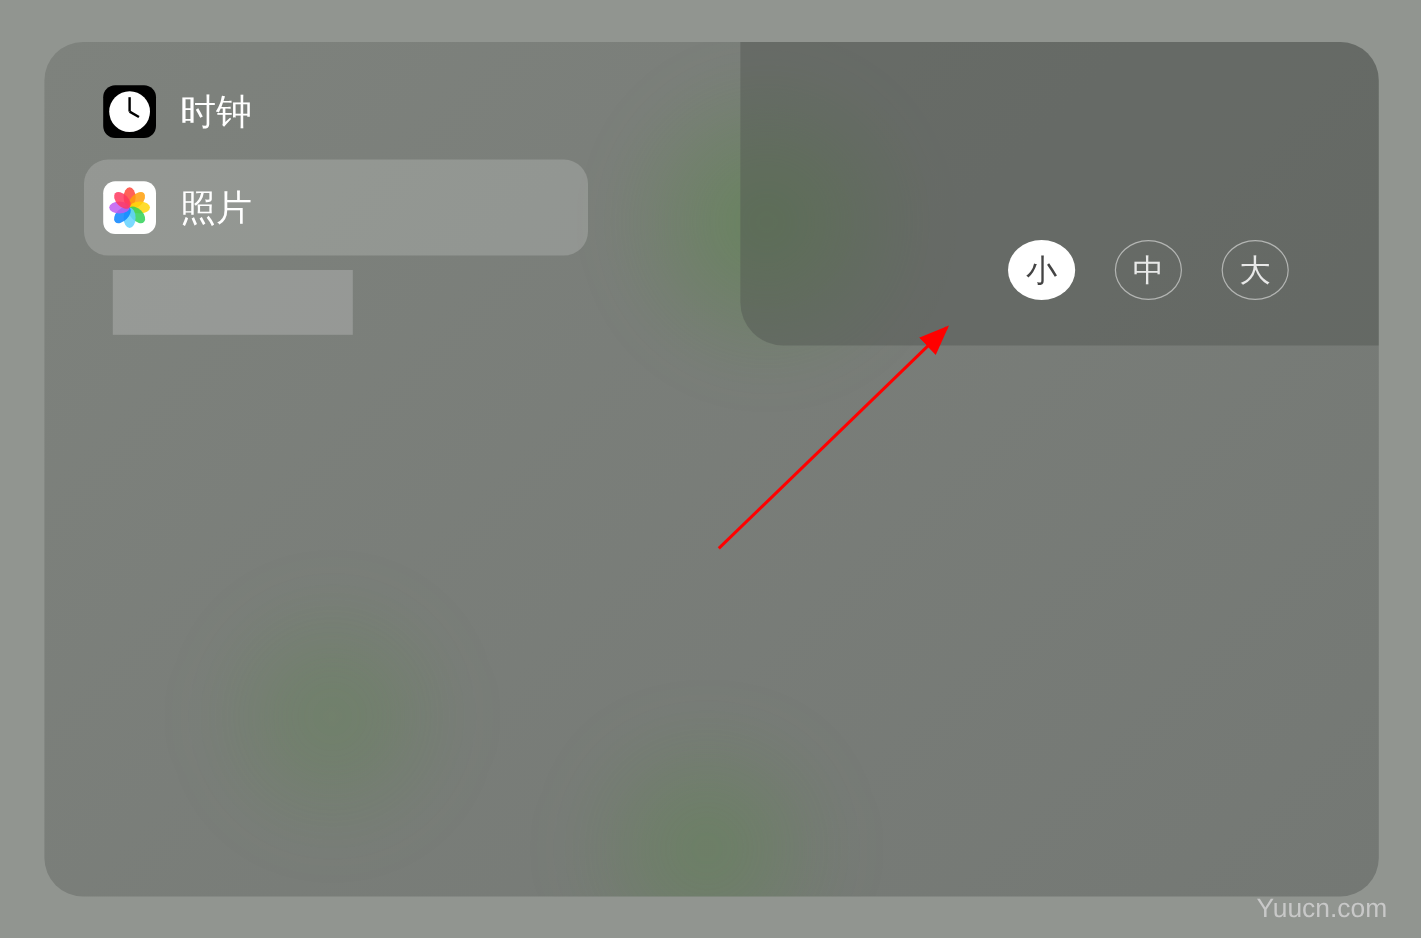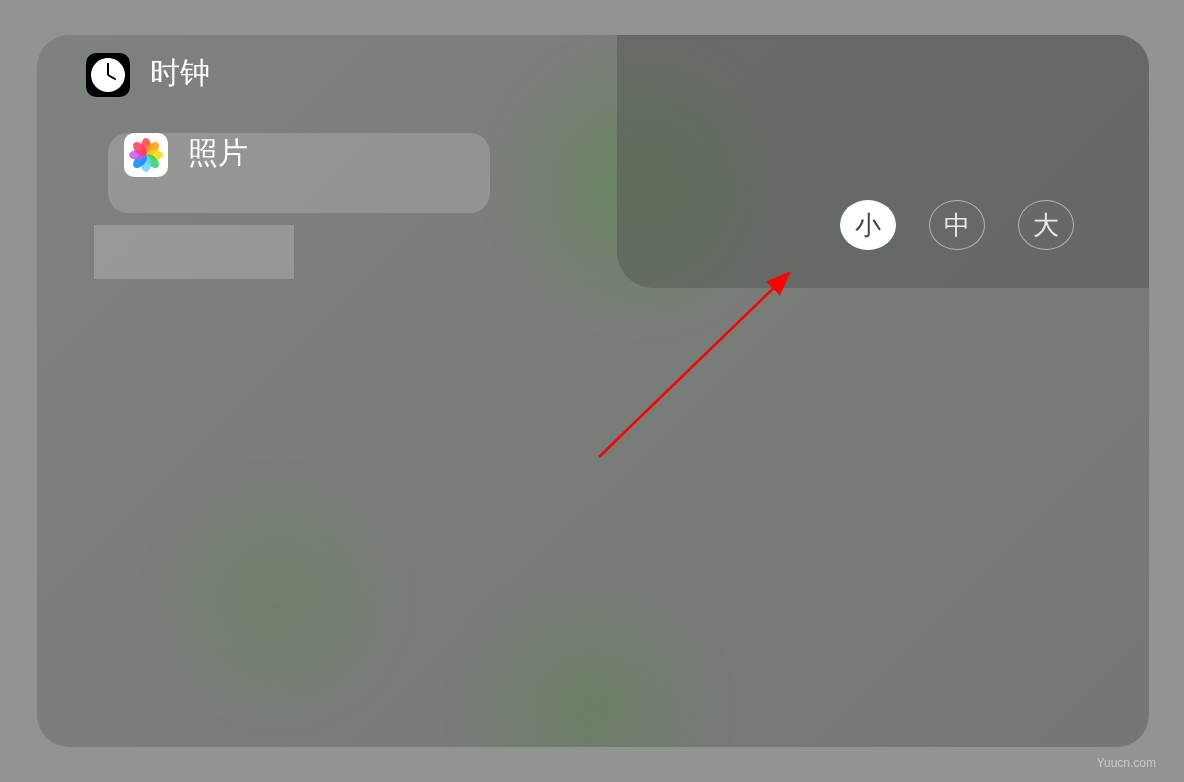--- a/index.html
+++ b/index.html
@@ -70,29 +70,29 @@
       border-bottom-left-radius: 36px;
     }
     .sidebar {
       position: absolute;
       left: 33px;
       top: 18px;
       width: 420px;
     }
     .sidebar-item {
       display: flex;
+      align-items: center;
       height: 80px;
       padding: 0 16px;
       border-radius: 20px;
       cursor: pointer;
       margin-bottom: 0px;
     }
     .sidebar-item.selected {
       background: rgba(255,255,255,0.18);
-      margin-left: 38px;
     }
     .sidebar-item .icon-wrap {
       width: 44px;
       height: 44px;
       border-radius: 10px;
       display: flex;
       align-items: center;
       justify-content: center;
       margin-right: 20px;
       flex-shrink: 0;
@@ -185,21 +185,21 @@
       top: 0;
       width: 100%;
       height: 100%;
       pointer-events: none;
     }
     .watermark {
       position: absolute;
       right: 28px;
       bottom: 12px;
       color: #c8c8c8;
-      font-size: 12px;
+      font-size: 22px;
       font-family: Arial, sans-serif;
     }
     .photos-flower {
       position: relative;
       width: 34px;
       height: 34px;
     }
     .petal {
       position: absolute;
       width: 10px;

